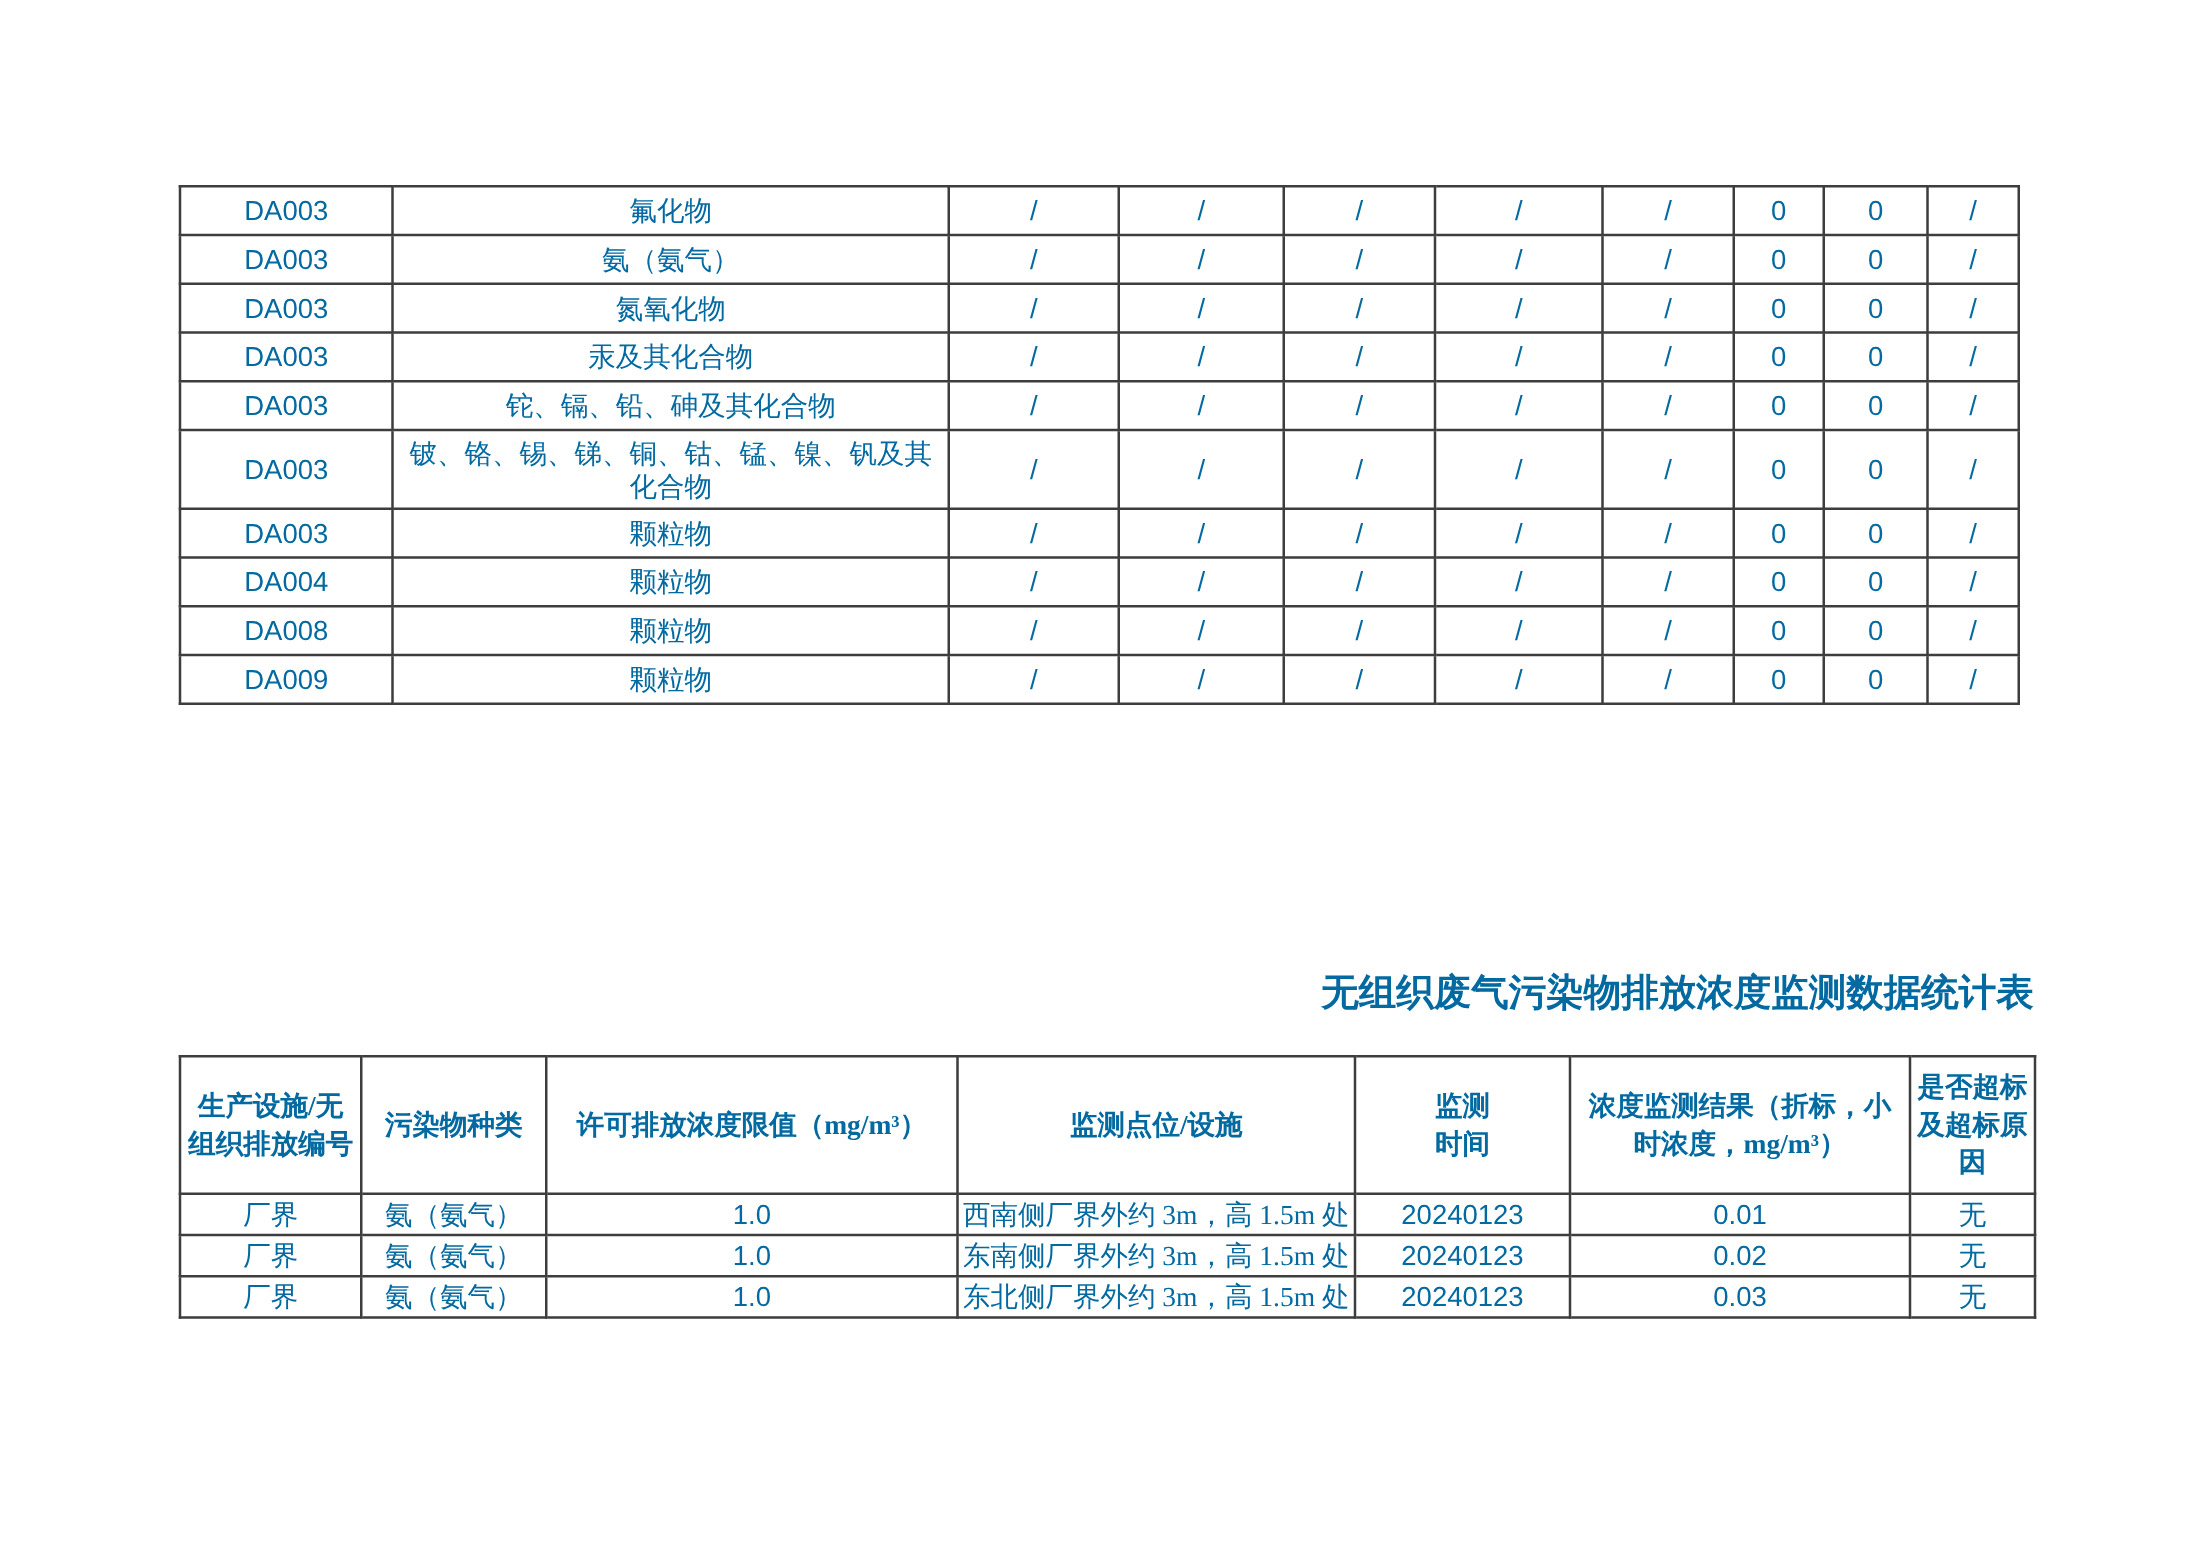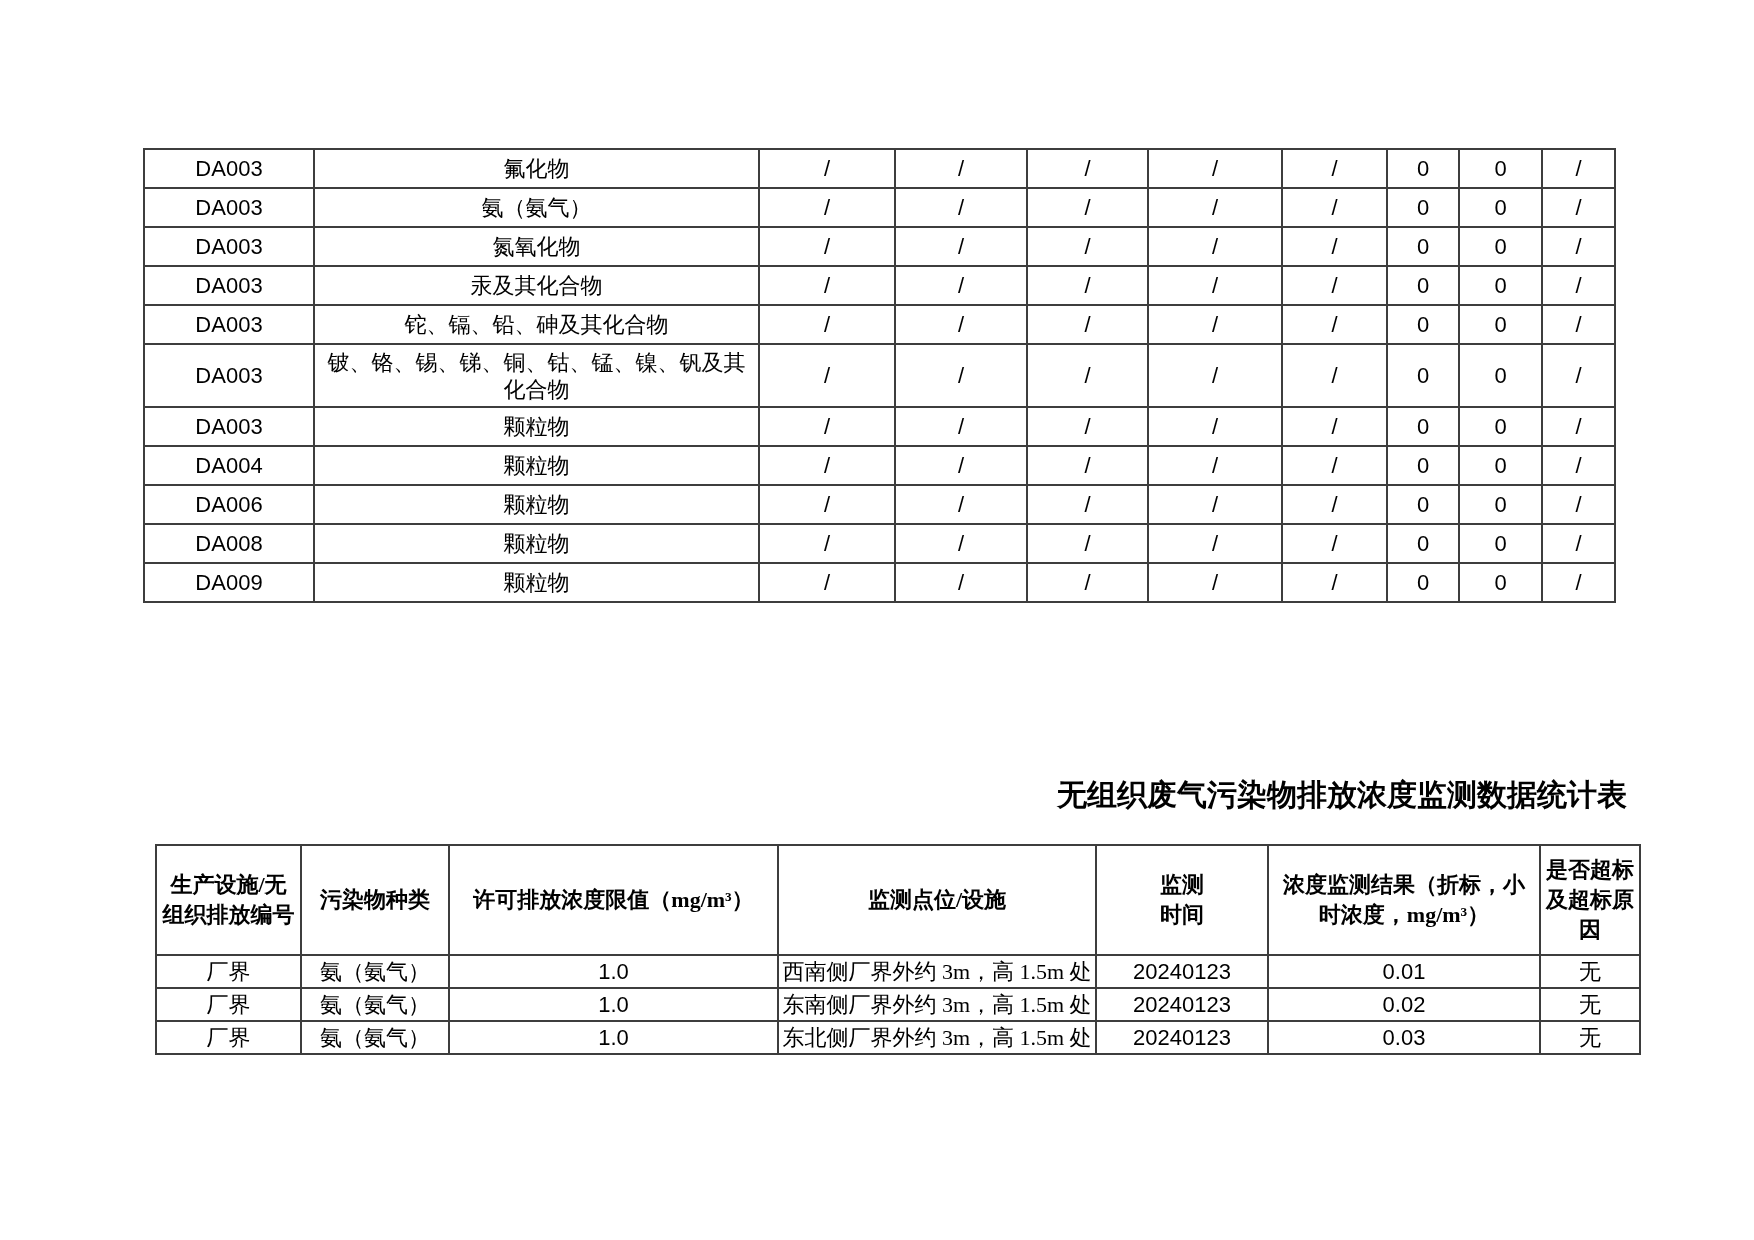--- a/index.html
+++ b/index.html
@@ -1,33 +1,33 @@
 <!DOCTYPE html>
 <html><head>
 <meta charset="utf-8">
 <style>
   * { margin: 0; padding: 0; box-sizing: border-box; }
   html, body { width: 1754px; height: 1240px; background: #ffffff; overflow: hidden; }
   .page {
     position: absolute; top: 0; left: 0; width: 1754px; height: 1240px;
-    background: #ffffff; color: #000000;
+    background: #ffffff; color: #0369a1;
     font-family: "Liberation Serif", "DejaVu Serif", serif;
   }
   table { border-collapse: collapse; table-layout: fixed; position: absolute; background: #ffffff; }
   td, th {
     border: 2px solid #3d3d3d;
     text-align: center; vertical-align: middle;
     font-size: 22px; line-height: 27px;
     padding: 2px 4px; overflow: hidden;
     font-weight: normal;
   }
   .t1 { left: 143px; top: 148px; width: 1471px; }
   .t1 tr { height: 39px; }
   .t1 tr:nth-child(6) { height: 63px; }
-  .t2 { left: 155px; top: 844px; width: 1484px; }
+  .t2 { left: 143px; top: 844px; width: 1484px; }
   .t2 thead tr { height: 110px; }
   .t2 tbody tr { height: 28px; }
   .t2 th { font-weight: bold; white-space: pre-line; line-height: 30px; }
   .lat { font-family: "Liberation Sans", "DejaVu Sans", sans-serif; }
   .loc { padding: 2px 1px; }
   .title {
     position: absolute; left: 143px; top: 776px; width: 1484px;
     text-align: right; font-size: 30px; font-weight: bold; line-height: 38px;
     font-family: "Liberation Serif", "DejaVu Serif", serif;
   }
@@ -150,32 +150,20 @@
           <td class="lat">/</td>
           <td class="lat">/</td>
           <td class="lat">/</td>
           <td class="lat">/</td>
           <td class="lat">0</td>
           <td class="lat">0</td>
           <td class="lat">/</td>
         </tr>
 
 
-        <tr>
-          <td class="lat">DA006</td>
-          <td>颗粒物</td>
-          <td class="lat">/</td>
-          <td class="lat">/</td>
-          <td class="lat">/</td>
-          <td class="lat">/</td>
-          <td class="lat">/</td>
-          <td class="lat">0</td>
-          <td class="lat">0</td>
-          <td class="lat">/</td>
-        </tr>
 
 
         <tr>
           <td class="lat">DA008</td>
           <td>颗粒物</td>
           <td class="lat">/</td>
           <td class="lat">/</td>
           <td class="lat">/</td>
           <td class="lat">/</td>
           <td class="lat">/</td>

